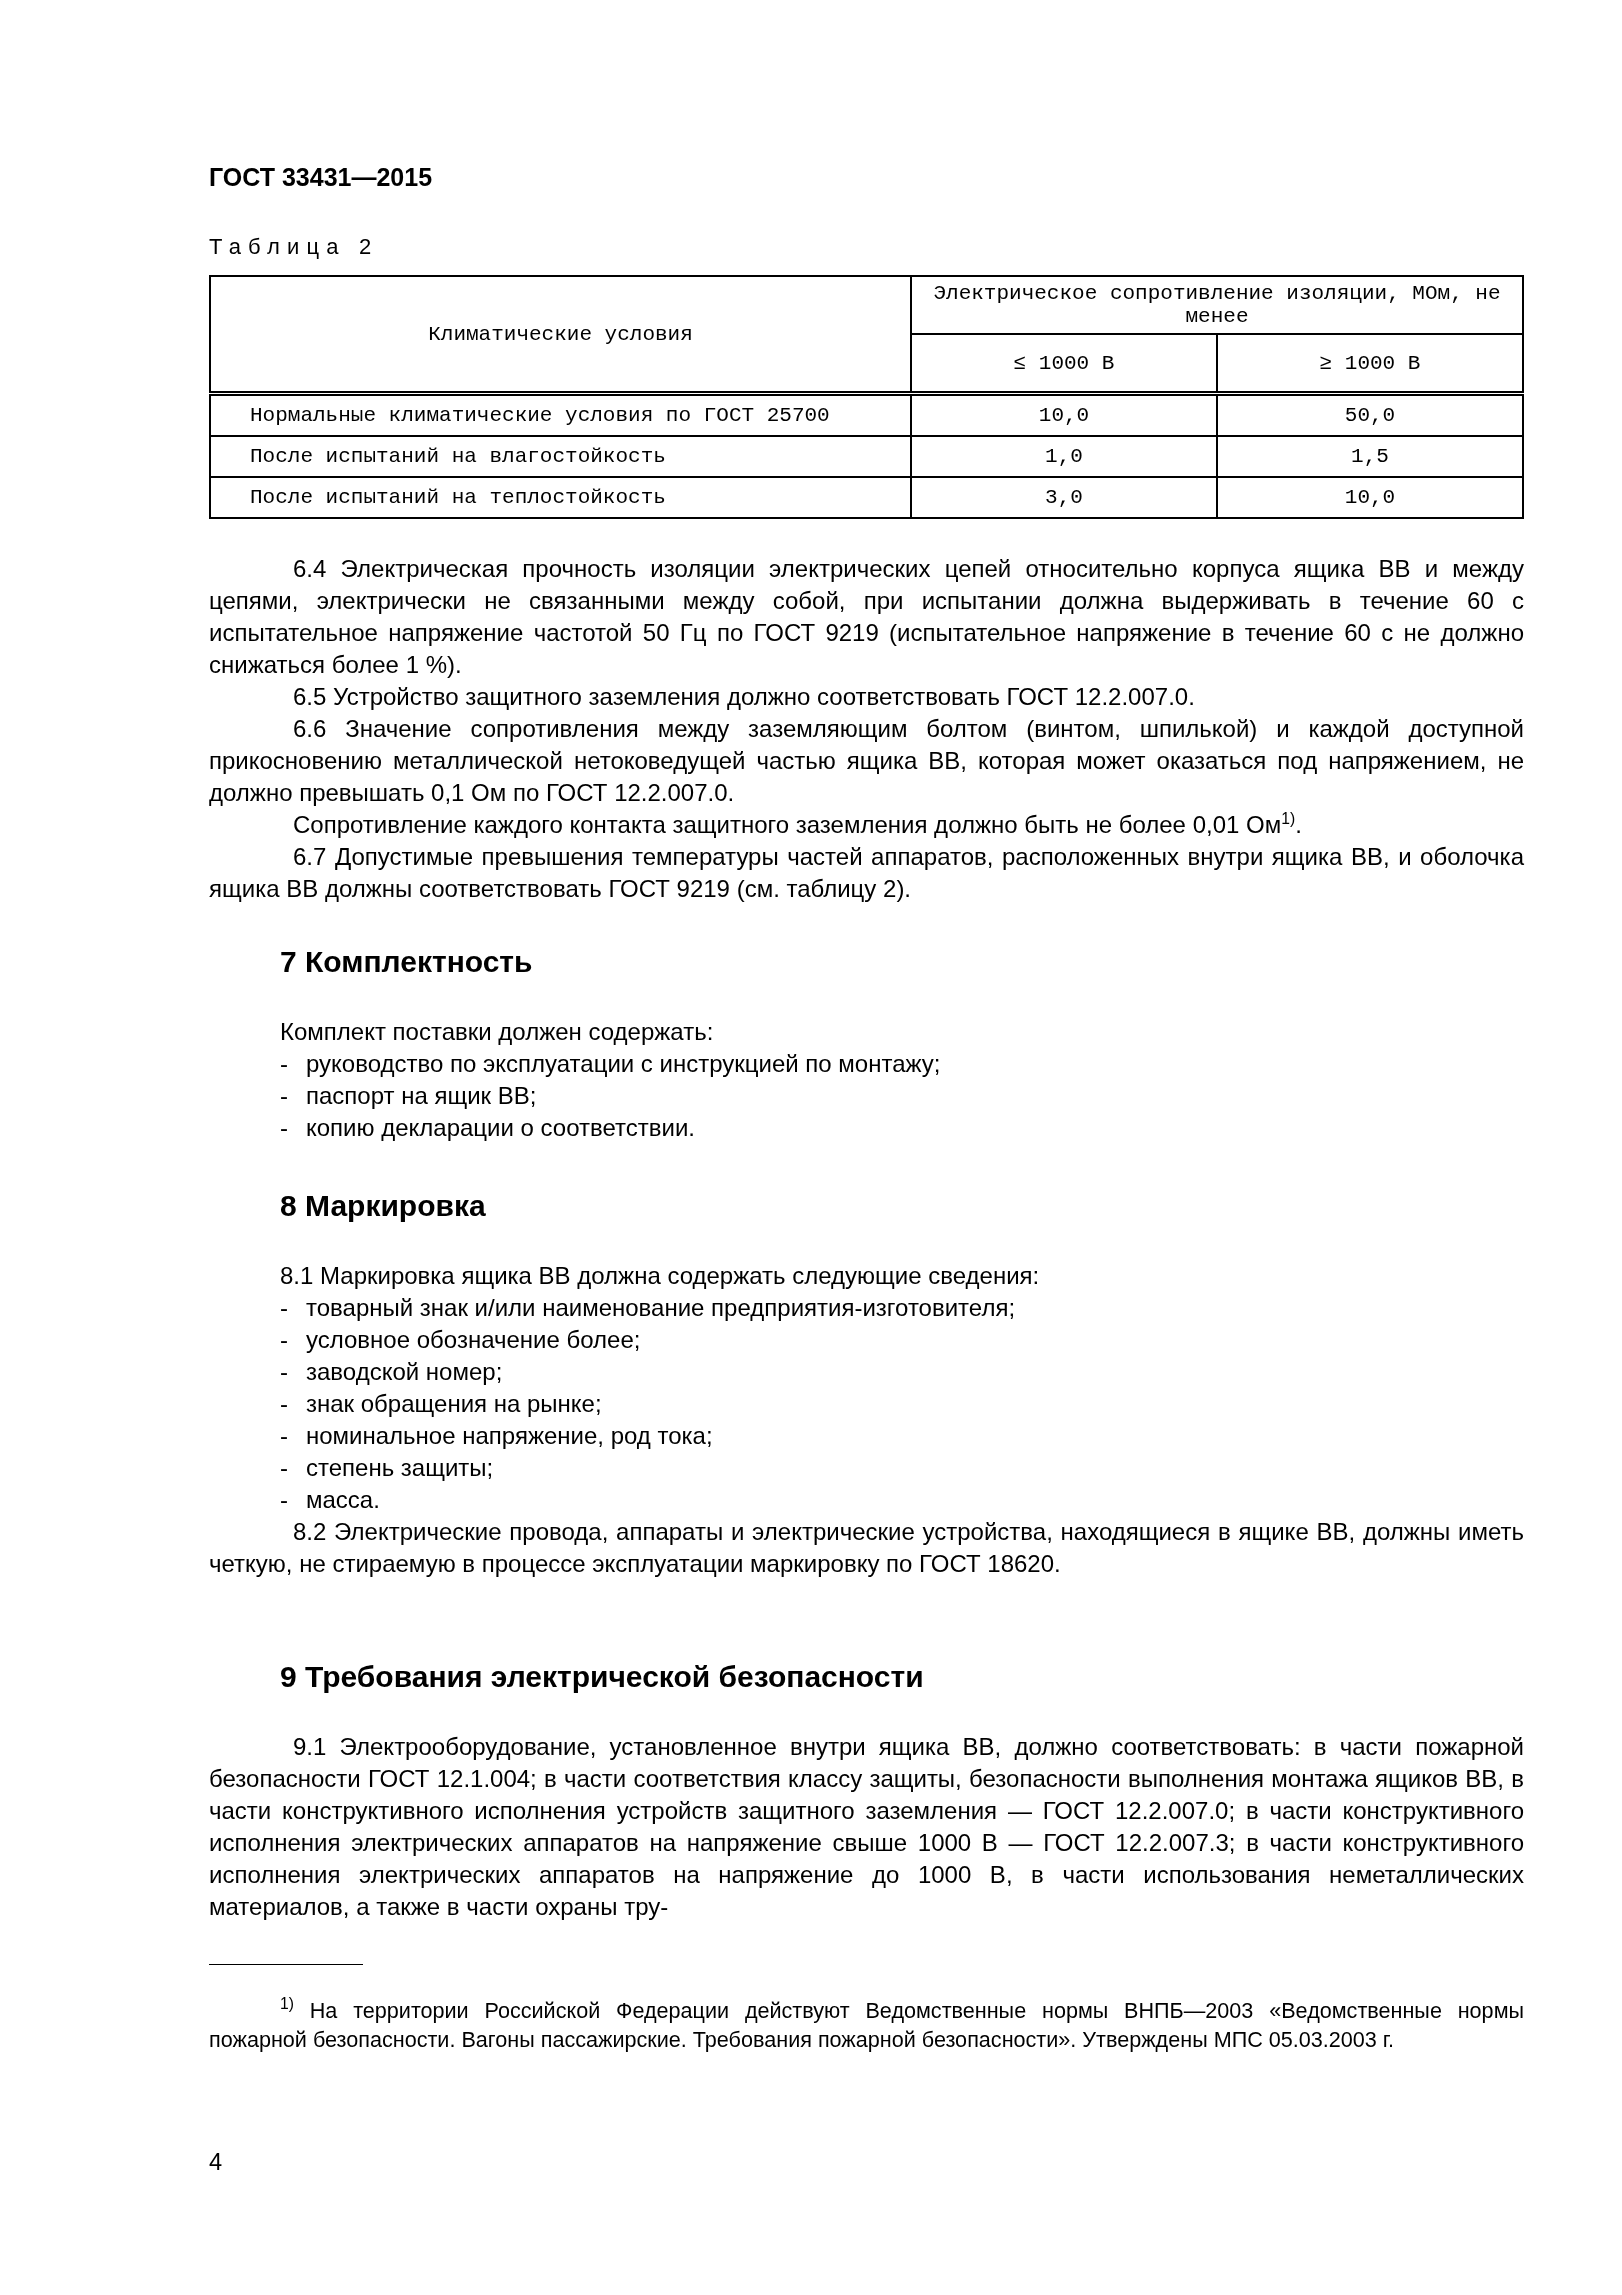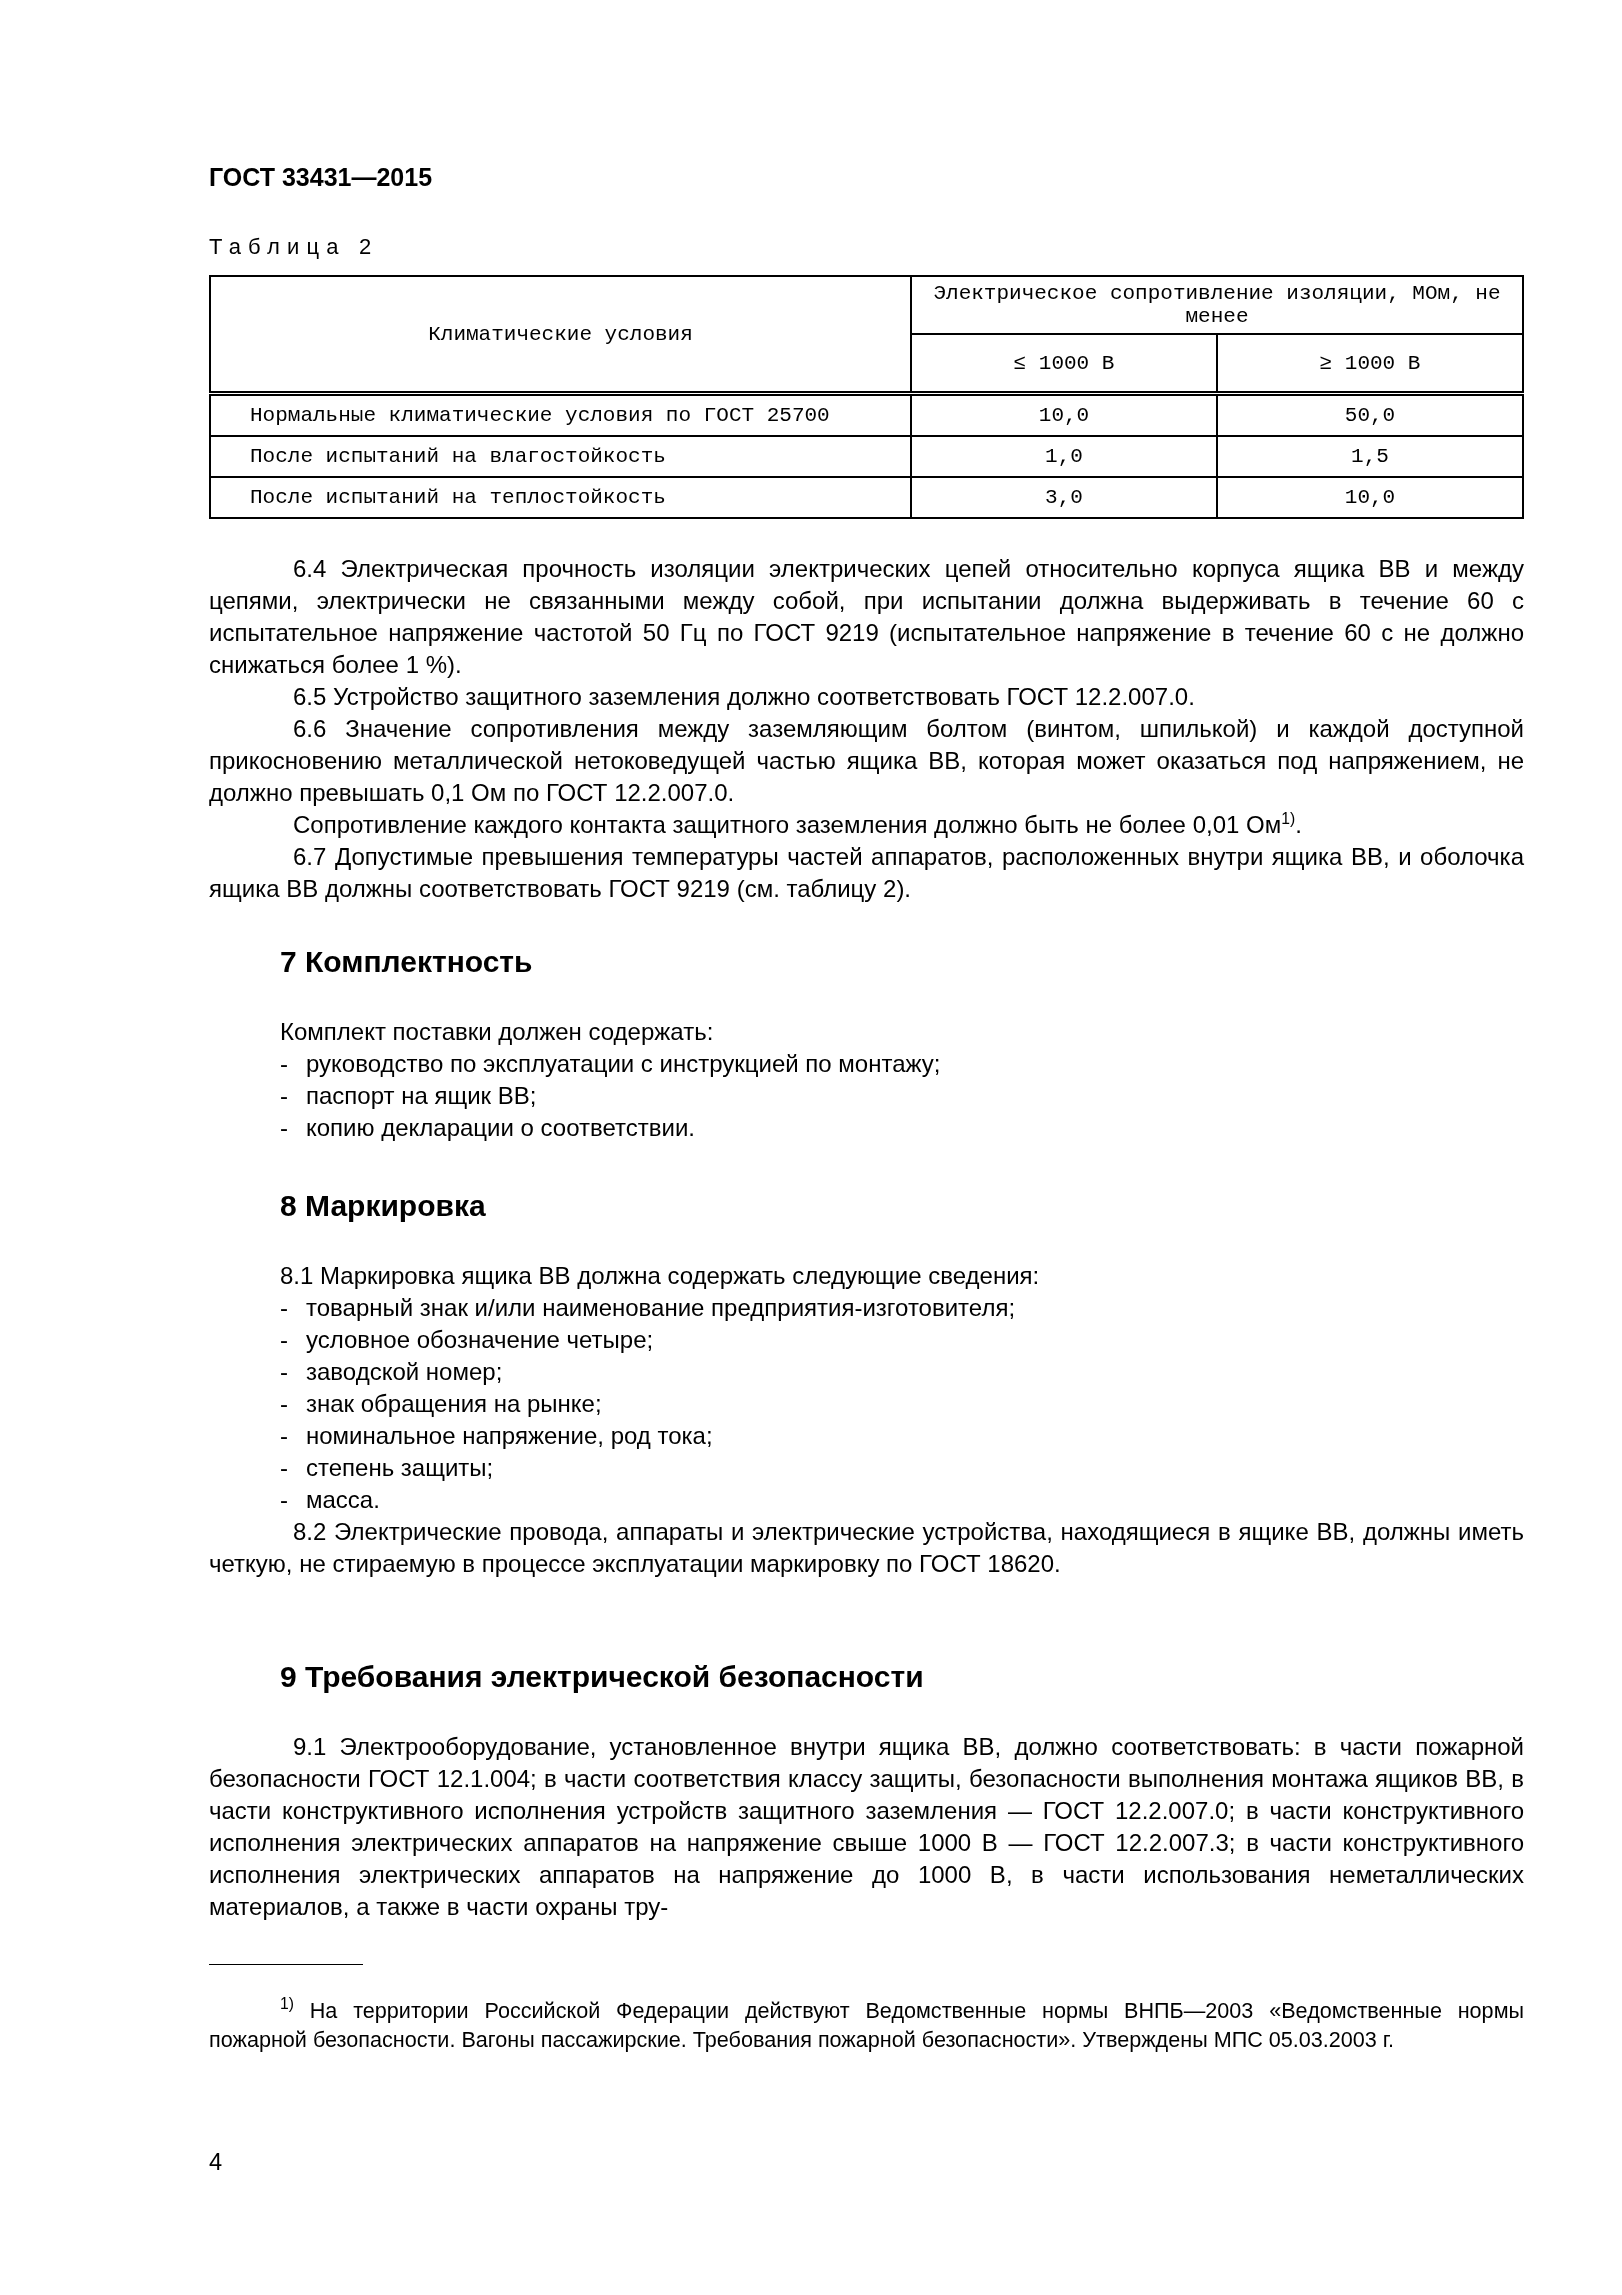--- a/index.html
+++ b/index.html
@@ -90,21 +90,21 @@
     <p class="li"><span class="dash">-</span><span>паспорт на ящик ВВ;</span></p>
     <p class="li"><span class="dash">-</span><span>копию декларации о соответствии.</span></p>
   </div>
 
   <div class="body-block" style="top:1186px;">
     <div class="sec-title">8  Маркировка</div>
   </div>
   <div class="body-block" style="top:1260px;">
     <p class="p noind">8.1  Маркировка ящика ВВ должна содержать следующие сведения:</p>
     <p class="li"><span class="dash">-</span><span>товарный знак и/или наименование предприятия-изготовителя;</span></p>
-    <p class="li"><span class="dash">-</span><span>условное обозначение четыре;</span></p>
+    <p class="li"><span class="dash">-</span><span>условное обозначение более;</span></p>
     <p class="li"><span class="dash">-</span><span>заводской номер;</span></p>
     <p class="li"><span class="dash">-</span><span>знак обращения на рынке;</span></p>
     <p class="li"><span class="dash">-</span><span>номинальное напряжение, род тока;</span></p>
     <p class="li"><span class="dash">-</span><span>степень защиты;</span></p>
     <p class="li"><span class="dash">-</span><span>масса.</span></p>
     <p class="p">8.2  Электрические провода, аппараты и электрические устройства, находящиеся в ящике ВВ, должны иметь четкую, не стираемую в процессе эксплуатации маркировку по ГОСТ 18620.</p>
   </div>
 
   <div class="body-block" style="top:1657px;">
     <div class="sec-title">9  Требования электрической безопасности</div>

